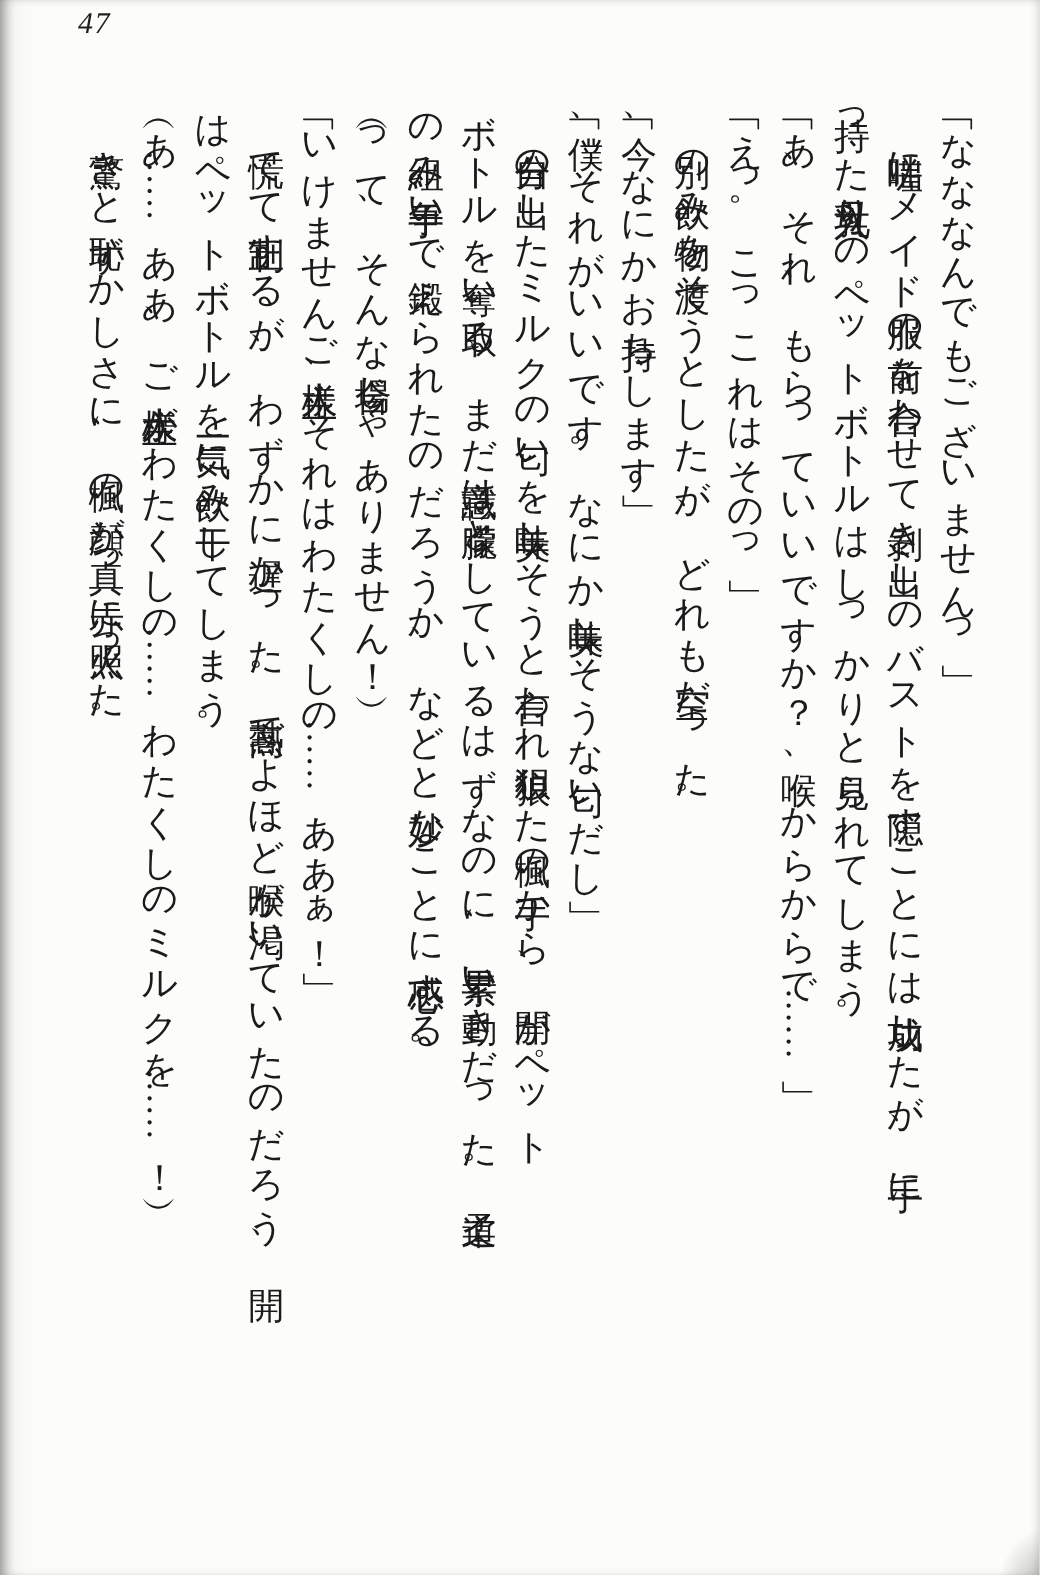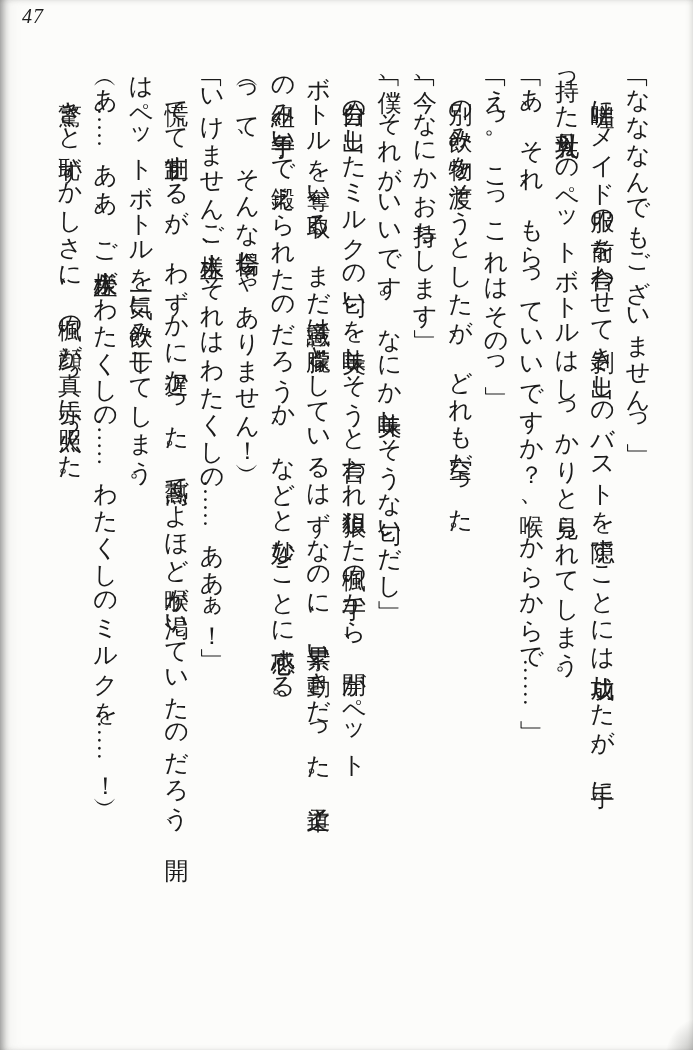--- a/index.html
+++ b/index.html
@@ -27,21 +27,21 @@
     right: -6px;
     bottom: -8px;
     width: 34px;
     height: 40px;
     background: radial-gradient(ellipse at bottom right, rgba(90,90,88,0.45), rgba(90,90,88,0) 70%);
     pointer-events: none;
   }
   .page-number {
     position: absolute;
     top: 5px;
-    left: 22px;
+    left: 52px;
     font-size: 20px;
     font-style: italic;
     letter-spacing: 1px;
     color: #1e1e1e;
   }
   .text-block {
     position: absolute;
     top: 60px;
     right: 38px;
     height: 912px;

